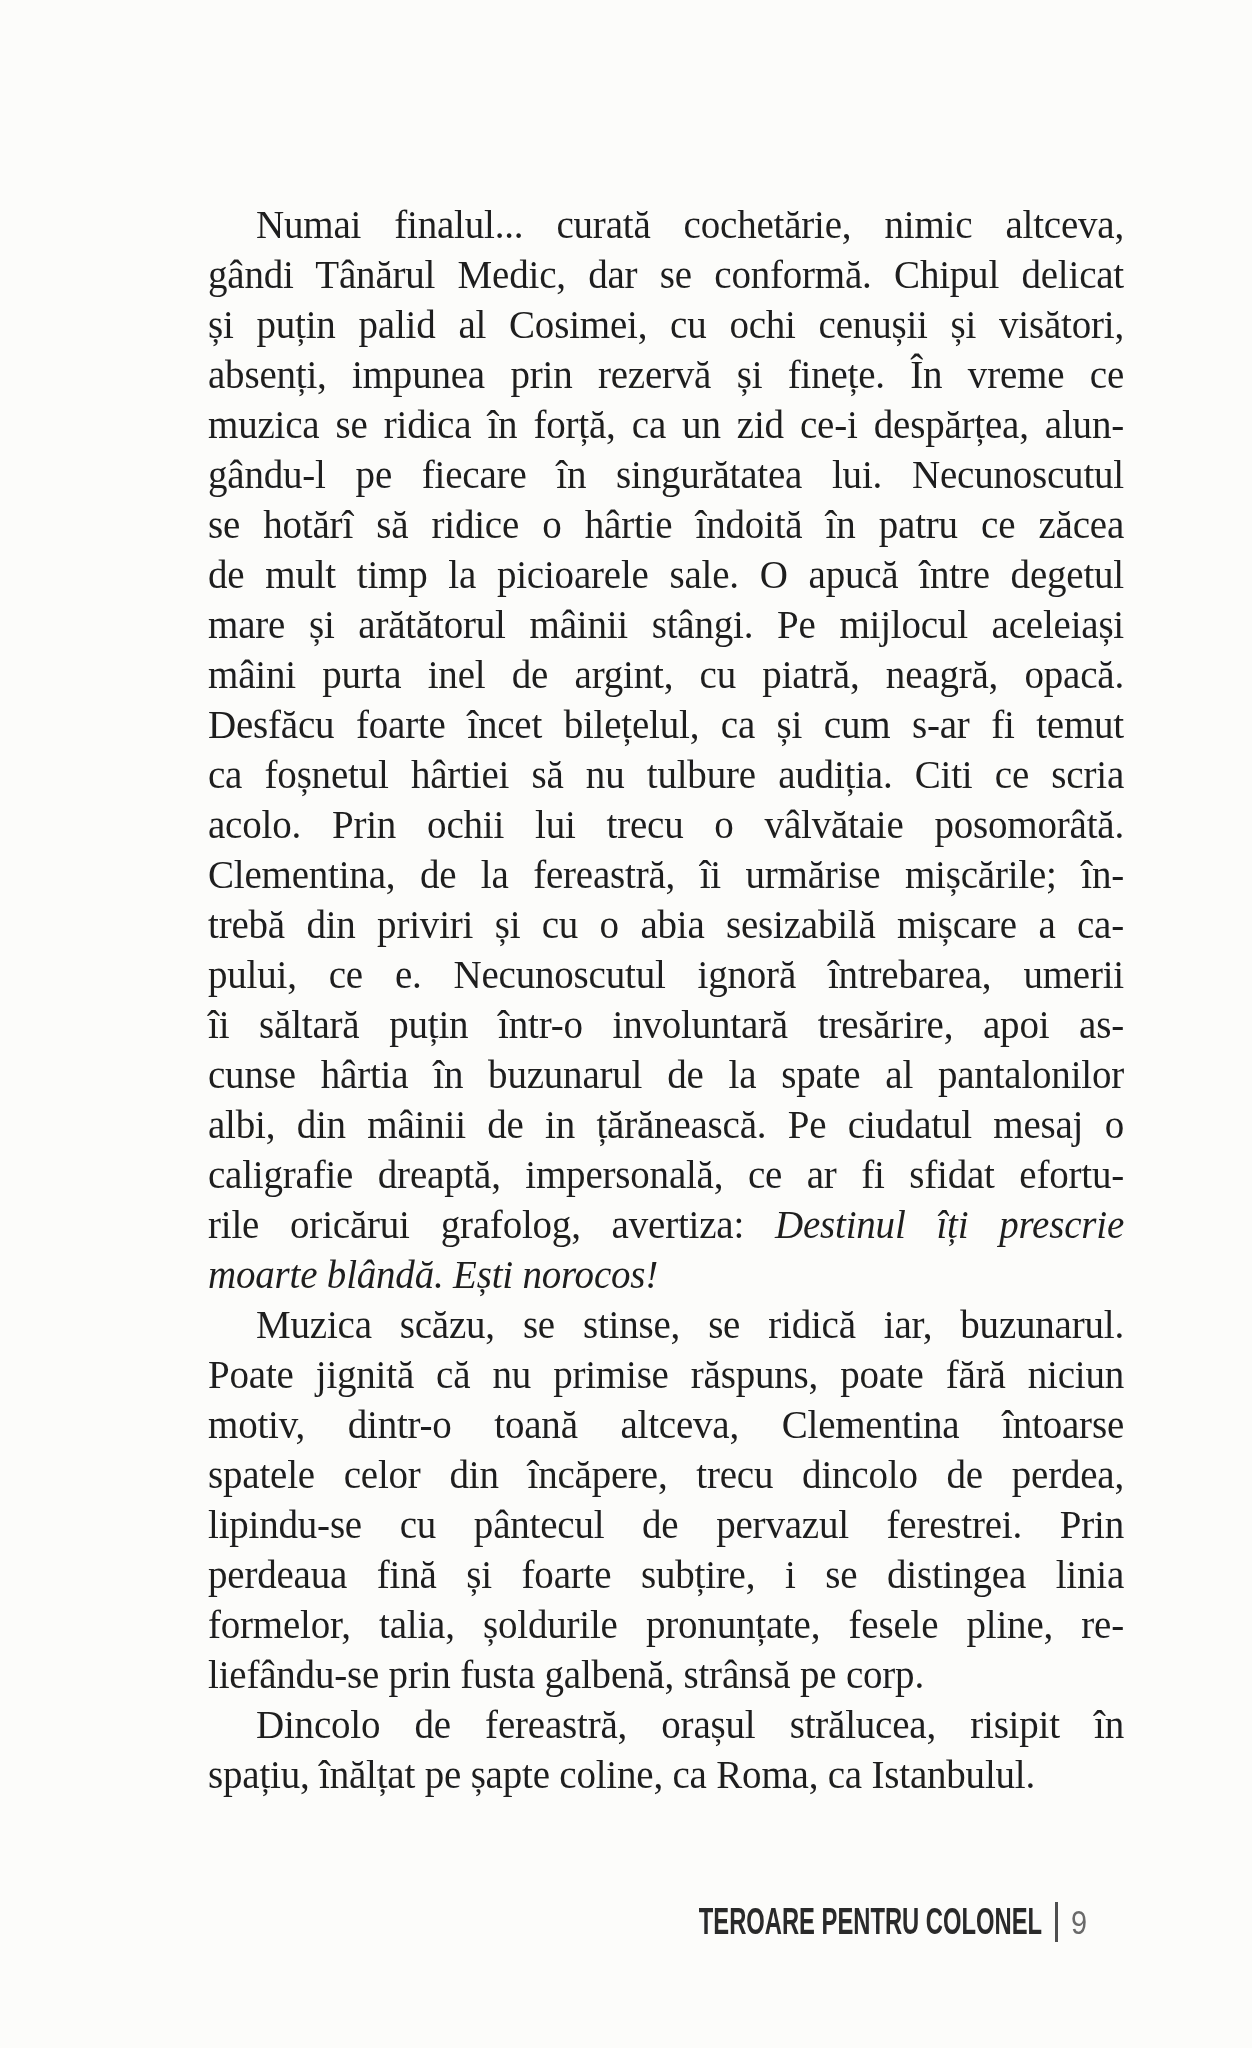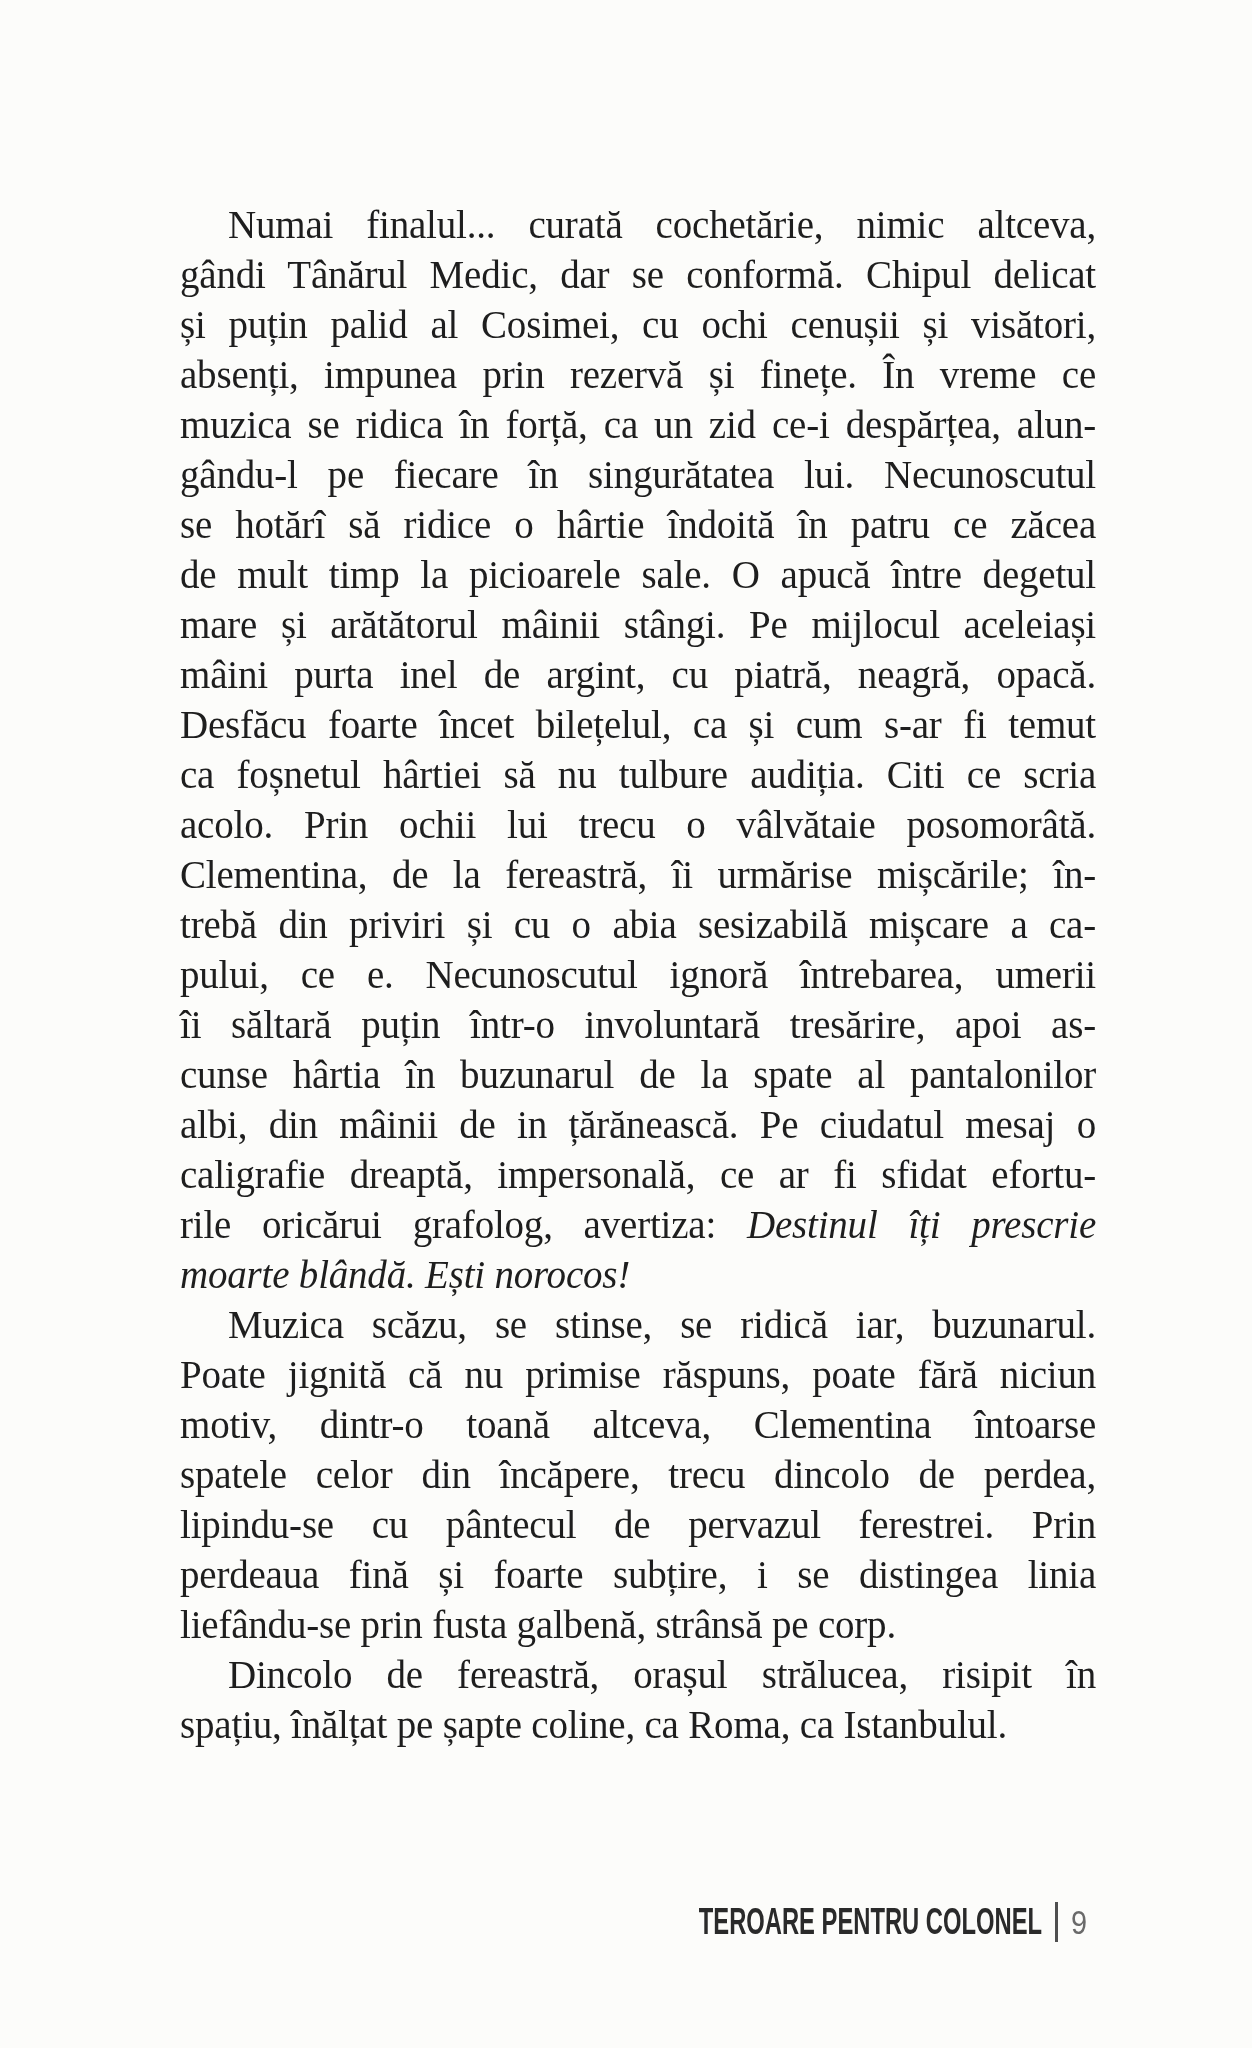--- a/index.html
+++ b/index.html
@@ -5,21 +5,21 @@
   html, body { margin: 0; padding: 0; }
   body {
     width: 1252px; height: 2048px;
     background: #fcfcfa;
     position: relative;
     font-family: "Liberation Serif", "DejaVu Serif", serif;
     color: #1e1e1e;
     overflow: hidden;
   }
   .page {
-    position: absolute; inset: 0;
+    position: absolute; inset: 0; margin-left: 28px;
   }
   .text-column {
     position: absolute;
     left: 180px; top: 200px;
     width: 916px;
   }
   .line {
     font-size: 39px;
     line-height: 50px;
     text-align: justify;
@@ -88,20 +88,21 @@
       <div class="line"><span>albi, din mâinii de in țărănească. Pe ciudatul mesaj o</span></div>
       <div class="line"><span>caligrafie dreaptă, impersonală, ce ar fi sfidat efortu-</span></div>
       <div class="line"><span>rile oricărui grafolog, avertiza: </span><span class="italic">Destinul îți prescrie</span></div>
       <div class="line last"><span class="italic">moarte blândă. Ești norocos!</span></div>
       <div class="line first"><span>Muzica scăzu, se stinse, se ridică iar, buzunarul.</span></div>
       <div class="line"><span>Poate jignită că nu primise răspuns, poate fără niciun</span></div>
       <div class="line"><span>motiv, dintr-o toană altceva, Clementina întoarse</span></div>
       <div class="line"><span>spatele celor din încăpere, trecu dincolo de perdea,</span></div>
       <div class="line"><span>lipindu-se cu pântecul de pervazul ferestrei. Prin</span></div>
       <div class="line"><span>perdeaua fină și foarte subțire, i se distingea linia</span></div>
+      <div class="line"><span>formelor, talia, șoldurile pronunțate, fesele pline, re-</span></div>
       <div class="line last"><span>liefându-se prin fusta galbenă, strânsă pe corp.</span></div>
       <div class="line first"><span>Dincolo de fereastră, orașul strălucea, risipit în</span></div>
       <div class="line last"><span>spațiu, înălțat pe șapte coline, ca Roma, ca Istanbulul.</span></div>
     </div>
 
   <div class="footer">
     <span class="running-title">TEROARE PENTRU COLONEL</span>
     <span class="footer-divider"></span>
     <span class="page-number">9</span>
   </div>

